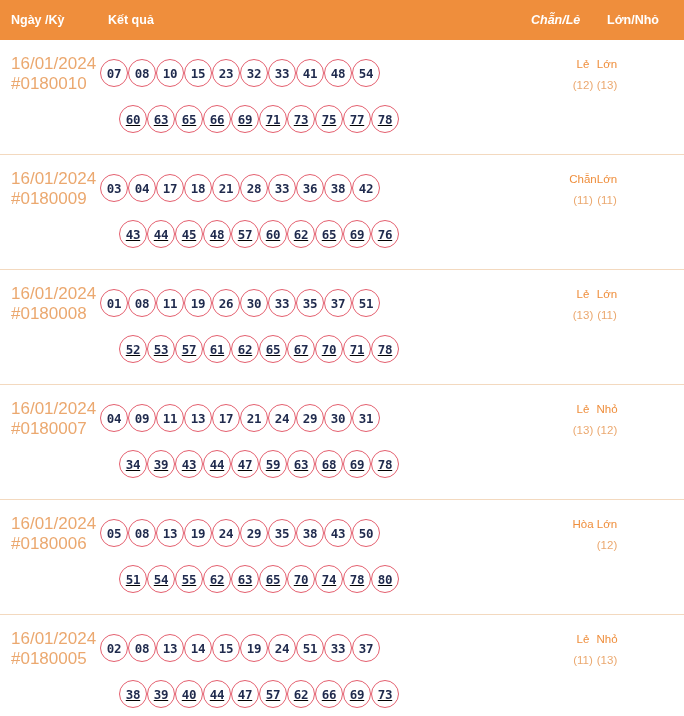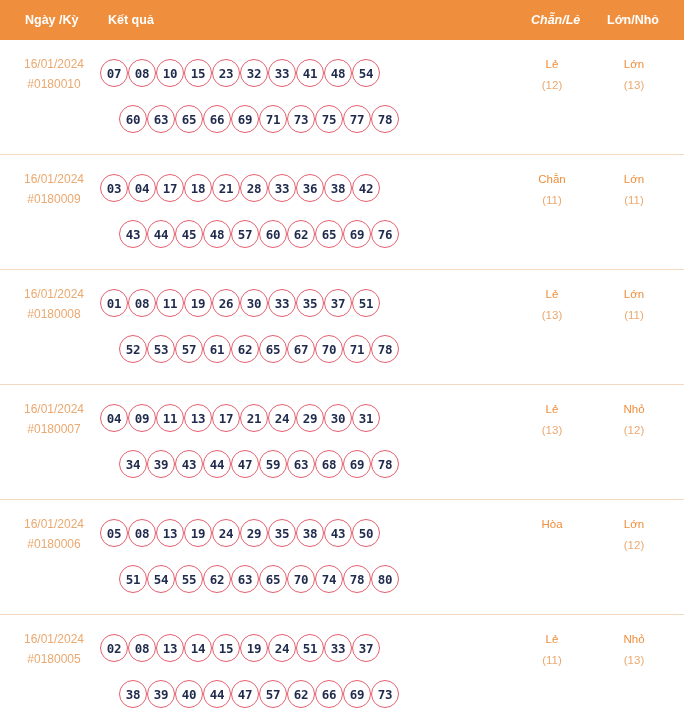--- a/index.html
+++ b/index.html
@@ -26,61 +26,60 @@
     display: flex;
     align-items: center;
     position: relative;
   }
   .th {
     color: #ffffff;
     font-size: 12.5px;
     font-weight: bold;
     white-space: nowrap;
   }
-  .th-date   { position: absolute; left: 25px;  }
+  .th-date   { position: absolute; left: 11px;  }
   .th-result { position: absolute; left: 108px; }
   .th-oe     { position: absolute; left: 531px; font-style: italic; }
   .th-bs     { position: absolute; left: 607px; }
 
   
   .row {
     height: 115px;
     position: relative;
     border-bottom: 1px solid #f3d9bf;
     background: #ffffff;
   }
   .row:last-child { border-bottom: none; }
 
   
   .cell-date {
     position: absolute;
     left: 11px;
     top: 14px;
     width: 86px;
     color: #eba86f;
-    font-size: 12px;
+    font-size: 17px;
     line-height: 20px;
-    text-align: center;
   }
   .cell-date .d-date { display: block; }
   .cell-date .d-period { display: block; }
 
   
   .cell-result {
     position: absolute;
     left: 100px;
     top: 10px;
     width: 400px;
   }
   .ball-row {
     display: flex;
     height: 46px;
     align-items: center;
   }
-  .ball-row.second { padding-left: 19px; }
+  .ball-row.second { padding-left: 19px; text-decoration: underline; }
 
   .ball {
     width: 28px;
     height: 28px;
     border-radius: 50%;
     border: 1.3px solid #e4606f;
     background: #ffffff;
     color: #1f2a4d;
     font-family: "DejaVu Sans Mono", monospace;
     font-size: 12.5px;
@@ -95,22 +94,22 @@
   
   .cell-tag {
     position: absolute;
     top: 14px;
     text-align: center;
     font-size: 11.5px;
     line-height: 21px;
     color: #ef8e3c;
     white-space: nowrap;
   }
-  .cell-oe { left: 521px; width: 62px; }
-  .cell-bs { left: 603px; width: 62px; }
+  .cell-oe { left: 552px; width: 62px; }
+  .cell-bs { left: 576px; width: 62px; }
   .cell-tag .tag-count {
     display: block;
     color: #eba86f;
   }
   .cell-tag .tag-count:empty { display: none; }
 </style>
 </head>
 <body>
 
 <div id="app">

